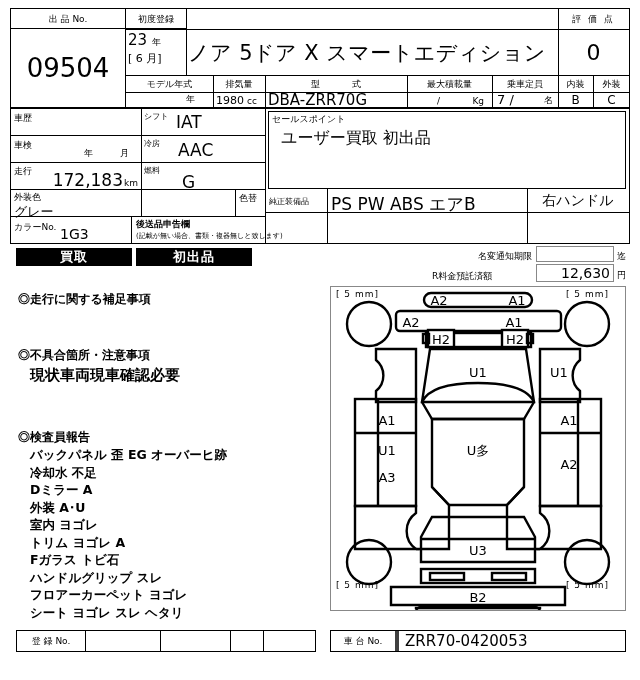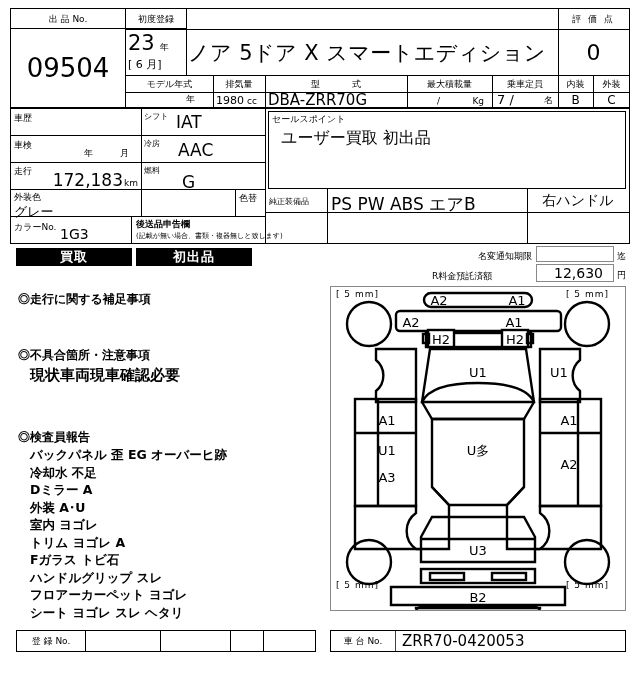--- a/index.html
+++ b/index.html
@@ -50,21 +50,21 @@
 
   <div class="abs bx" id="topframe"></div>
 
   <div class="abs lbl ctr" style="left:11px;top:9px;width:114px;height:20px;border-bottom:1px solid #000;">出 品 No.</div>
   <div class="abs ctr" style="left:11px;top:29px;width:114px;height:78px;font-size:26px;">09504</div>
   <div class="abs vline" style="left:125px;top:9px;height:98px;"></div>
 
   <div class="abs lbl ctr" style="left:126px;top:9px;width:60px;height:20px;border-bottom:1px solid #000;">初度登録</div>
   <div class="abs" style="left:128px;top:31px;width:58px;height:44px;">
     <div style="display:flex;align-items:baseline;">
-      <span style="font-size:21px;">23</span>
+      <span style="font-size:15px;">23</span>
       <span class="lbl" style="margin-left:5px;">年</span>
     </div>
     <div class="lbl" style="margin-top:5px;font-size:11px;">[ 6  月]</div>
   </div>
   <div class="abs vline" style="left:186px;top:9px;height:66px;"></div>
 
   <div class="abs hline" style="left:126px;top:29px;width:432px;"></div>
   <div class="abs lft" style="left:188px;top:32px;width:360px;height:42px;font-size:21px;letter-spacing:0.5px;">ノア 5ドア  X スマートエディション</div>
 
   <div class="abs hline" style="left:126px;top:75px;width:432px;"></div>
@@ -161,21 +161,21 @@
   <div class="abs banner" style="left:16px;top:248px;width:116px;height:18px;">買取</div>
 
   <div class="abs ctr" style="left:527px;top:190px;width:102px;height:22px;font-size:14px;">右ハンドル</div>
   <div class="abs banner" style="left:136px;top:248px;width:116px;height:18px;">初出品</div>
 
   <div class="abs lbl" style="left:440px;top:251px;width:92px;text-align:right;">名変通知期限</div>
   <div class="abs bx" style="left:536px;top:246px;width:78px;height:16px;border-color:#888;"></div>
   <div class="abs lbl" style="left:617px;top:251px;">迄</div>
 
   <div class="abs lbl" style="left:432px;top:271px;width:100px;text-align:left;">R料金預託済額</div>
-  <div class="abs bx" style="left:536px;top:264px;width:78px;height:18px;border-color:#888;display:flex;align-items:center;justify-content:flex-end;padding-right:10px;font-size:14px;">12,630</div>
+  <div class="abs bx" style="left:536px;top:264px;width:78px;height:18px;border-color:#888;display:flex;align-items:center;justify-content:flex-end;padding-right:3px;font-size:14px;">12,630</div>
   <div class="abs lbl" style="left:617px;top:270px;">円</div>
 
   <div class="abs note-h" style="left:18px;top:292px;">◎走行に関する補足事項</div>
   <div class="abs note-b" style="left:30px;top:312px;"></div>
 
   <div class="abs note-h" style="left:18px;top:348px;">◎不具合箇所・注意事項</div>
   <div class="abs" style="left:30px;top:366px;font-size:15px;font-weight:bold;">現状車両現車確認必要</div>
 
   <div class="abs note-h" style="left:18px;top:430px;">◎検査員報告</div>
   <div class="abs" id="inspector-list" style="left:30px;top:446px;width:290px;">
@@ -274,18 +274,18 @@
       <div style="width:68px;border-right:1px solid #000;display:flex;align-items:center;justify-content:center;" class="lbl">登 録 No.</div>
       <div style="flex:1.6;border-right:1px solid #000;"></div>
       <div style="flex:1.5;border-right:1px solid #000;"></div>
       <div style="flex:0.7;border-right:1px solid #000;"></div>
       <div style="flex:1.1;"></div>
     </div>
   </div>
 
   <div class="abs bx" style="left:330px;top:630px;width:296px;height:22px;">
     <div style="display:flex;height:100%;">
-      <div style="width:64px;border-right:1px solid #404040;display:flex;align-items:center;justify-content:center;" class="lbl">車 台 No.</div>
+      <div style="width:64px;border-right:4px solid #404040;display:flex;align-items:center;justify-content:center;" class="lbl">車 台 No.</div>
       <div style="flex:1;display:flex;align-items:center;padding-left:6px;font-size:15px;">ZRR70-0420053</div>
     </div>
   </div>
 
 </div>
 
 </body></html>

